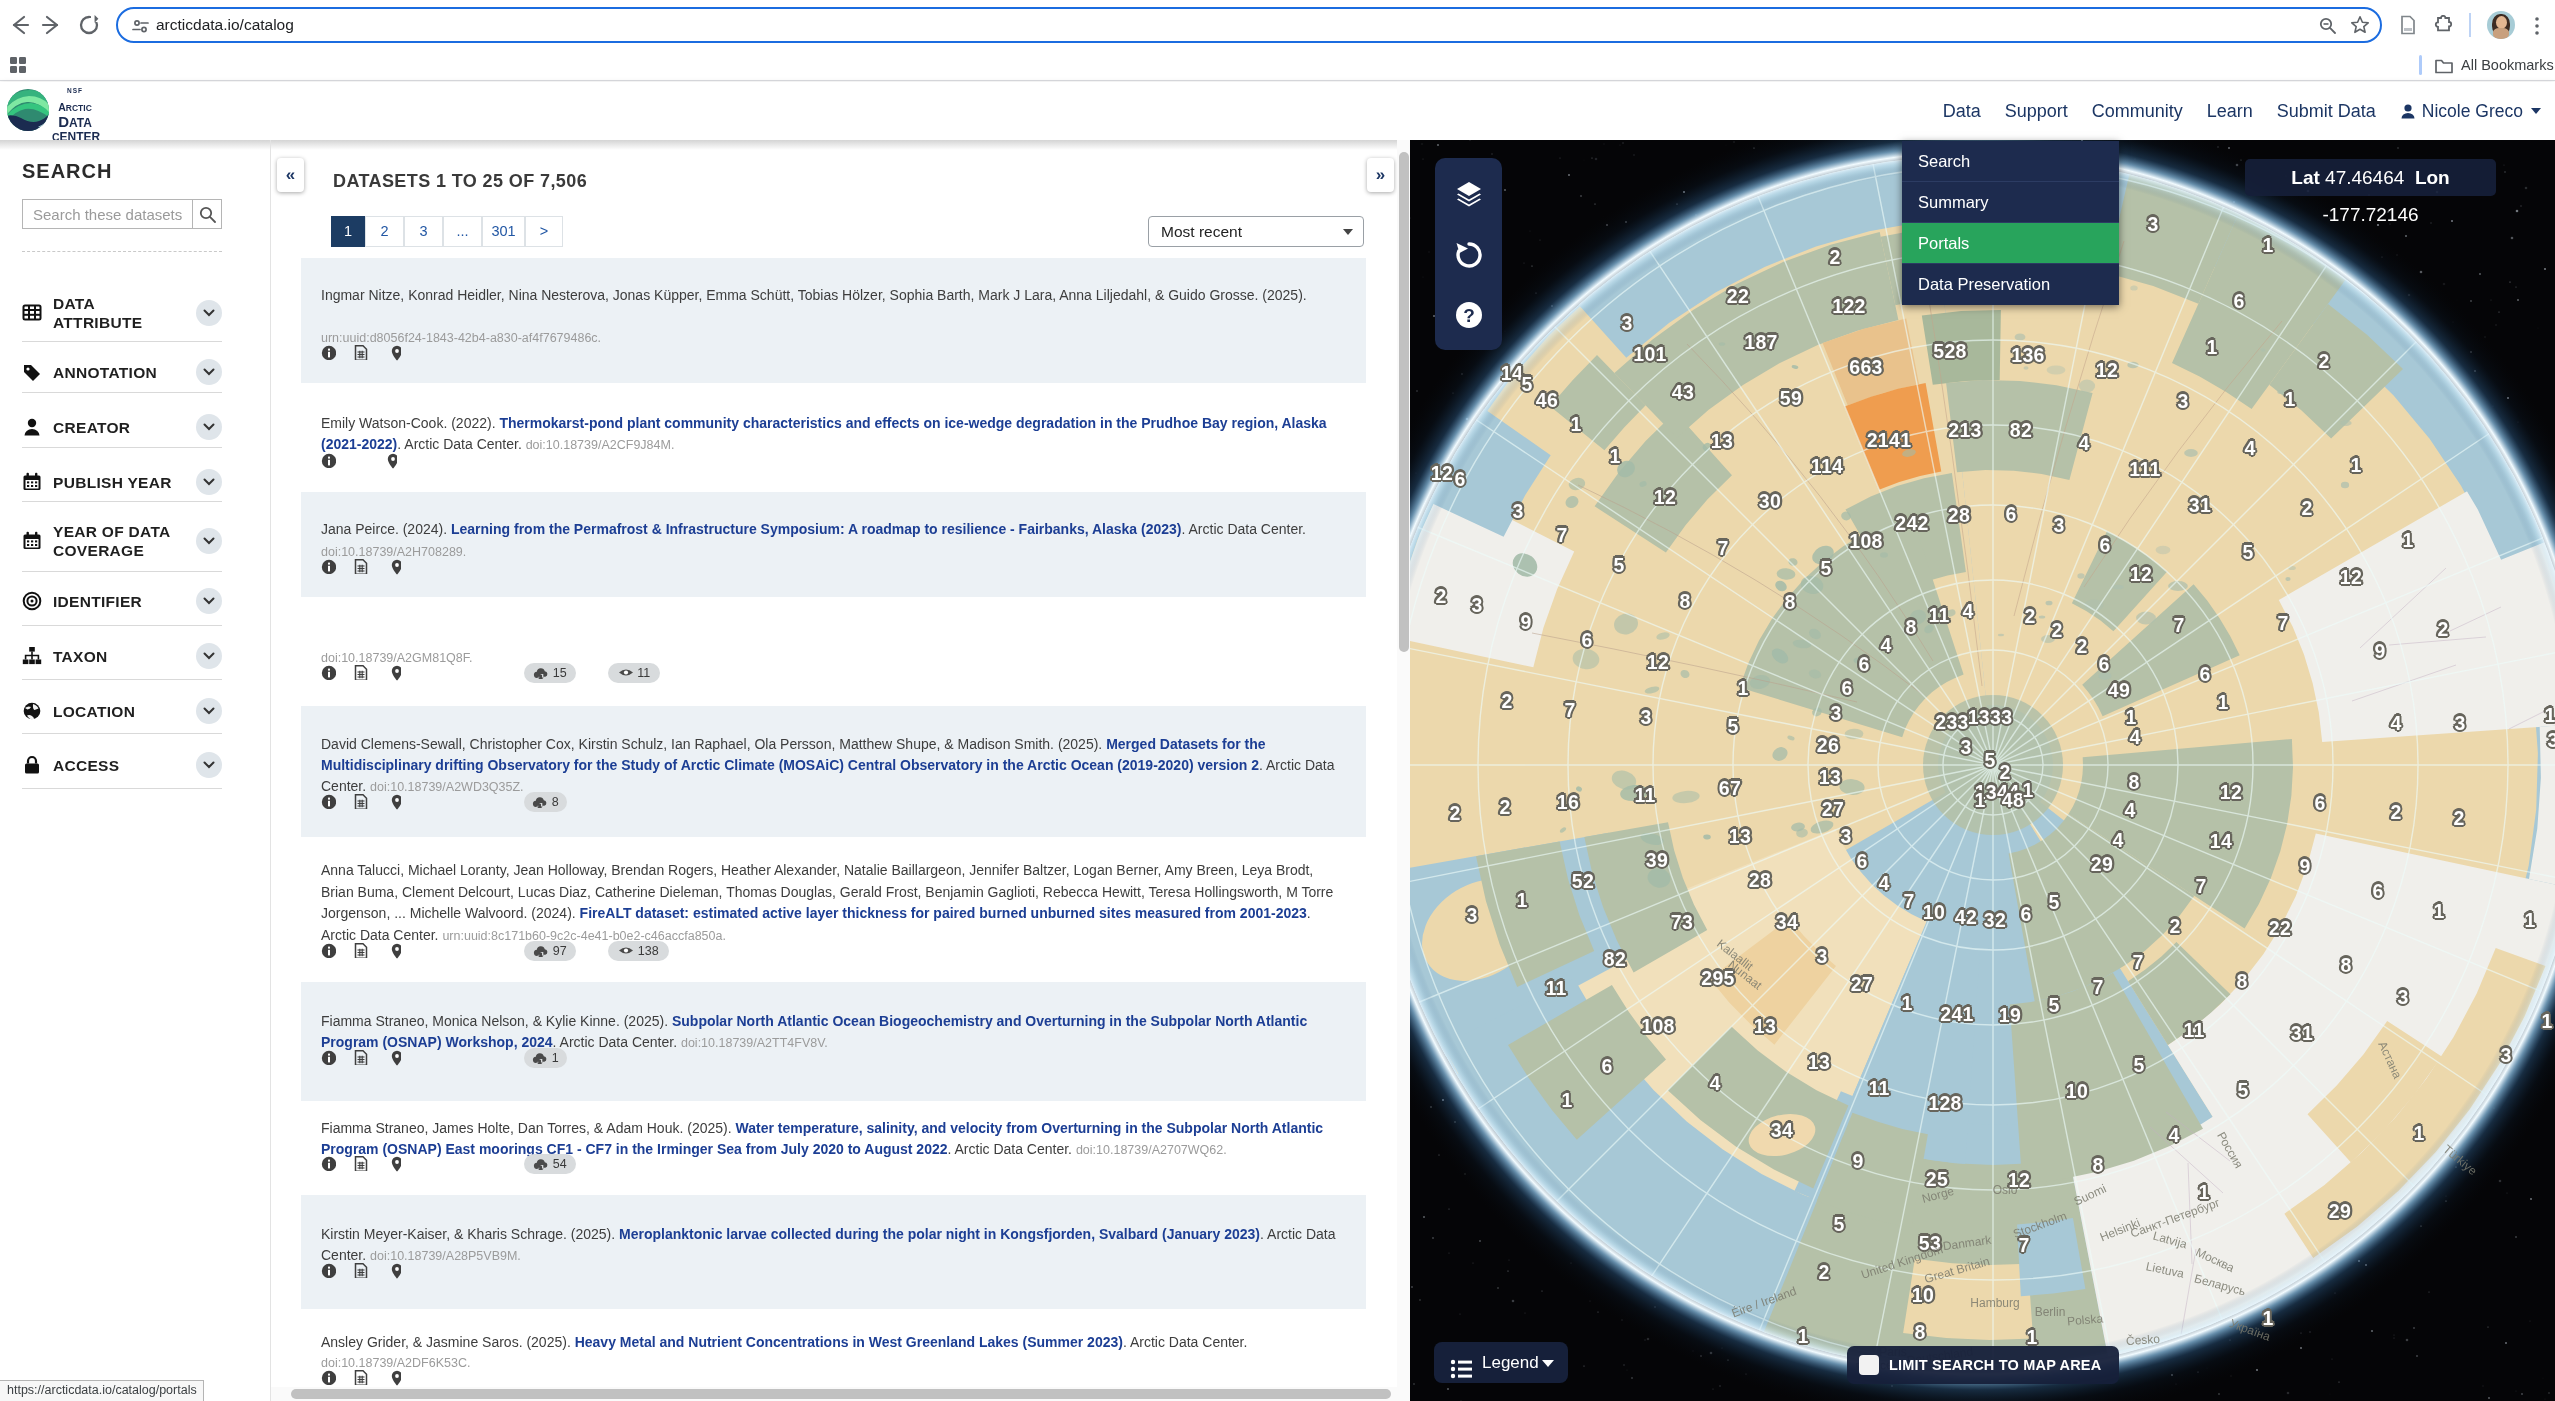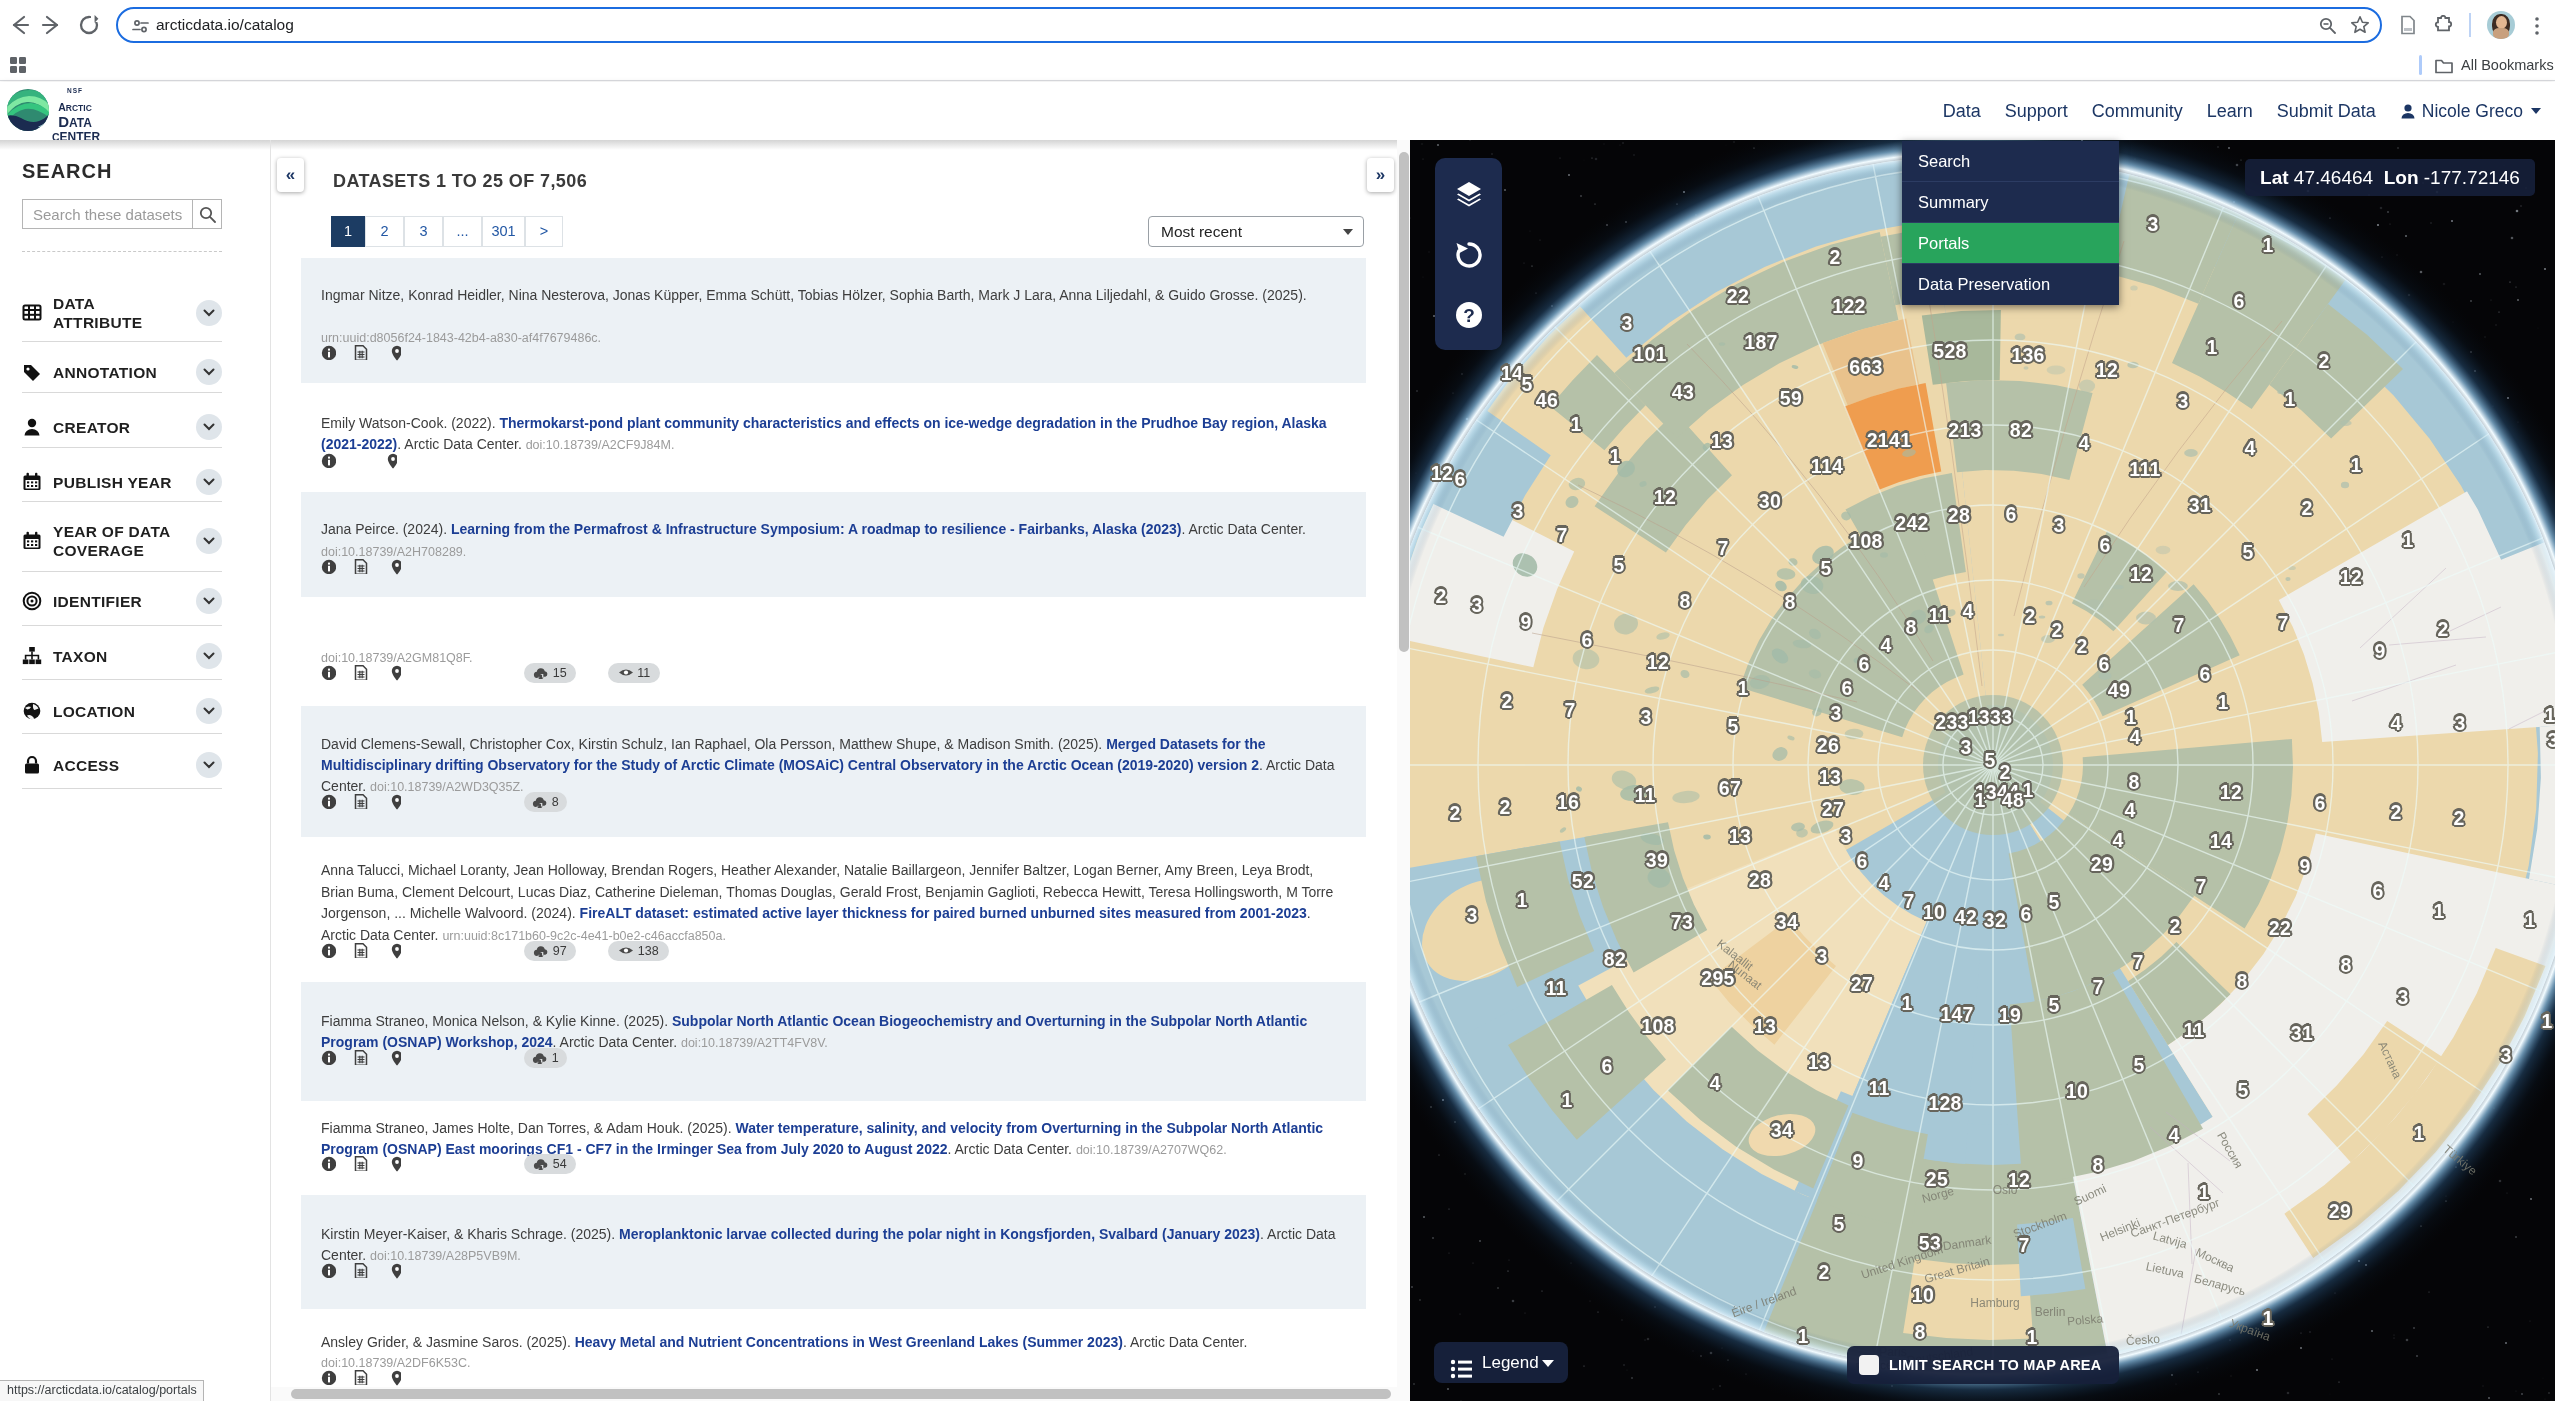--- a/index.html
+++ b/index.html
@@ -34,21 +34,21 @@
 .badge{position:absolute;height:20px;border-radius:10px;background:#d8dbdd;color:#3a3a3a;font-size:12.5px;line-height:20px;text-align:center}
 
 .mlab{position:absolute;transform:translate(-50%,-50%);font-size:19.5px;font-weight:bold;letter-spacing:0.3px;color:#fff;white-space:nowrap;
  text-shadow:-1.7px -1.7px 0 #67655c,1.7px -1.7px 0 #67655c,-1.7px 1.7px 0 #67655c,1.7px 1.7px 0 #67655c,0 -2.2px 0 #67655c,0 2.2px 0 #67655c,-2.2px 0 0 #67655c,2.2px 0 0 #67655c}
 .tlab{position:absolute;font-size:12px;color:#7b7b6e;white-space:nowrap;opacity:0.85}
 
 #map{position:absolute;left:1410px;top:140px;width:1145px;height:1261px;background:#050507}
 #menu{position:absolute;left:492px;top:1px;width:217px;background:#1d2b4e;color:#fff;font-size:16.5px;box-shadow:0 2px 8px rgba(0,0,0,0.5)}
 #menu .mi{height:41px;line-height:41px;padding-left:16px;border-bottom:1px solid #2c3c63}
 #menu .mi.green{background:#28a45c}
-#latlon{position:absolute;left:835px;top:19px;width:290px;height:37px;background:rgba(22,32,58,0.92);border-radius:5px;color:#fff;font-size:19px;line-height:37px;text-align:center}
+#latlon{position:absolute;left:835px;top:19px;width:251px;height:37px;background:rgba(22,32,58,0.92);border-radius:5px;color:#fff;font-size:19px;line-height:37px;text-align:center}
 #ctrls{position:absolute;left:25px;top:18px;width:67px;height:192px;background:#1d2b4e;border-radius:10px}
 #legend{position:absolute;left:24px;top:1202px;width:134px;height:41px;background:#16203a;border-radius:8px;color:#fff;font-size:17px;line-height:41px}
 #limitbar{position:absolute;left:437px;top:1206px;width:272px;height:38px;background:rgba(22,32,58,0.95);border-radius:7px;color:#fff;font-size:14.5px;font-weight:bold;line-height:38px;letter-spacing:0.2px;white-space:nowrap}
 #statusbar{position:absolute;left:0;top:1380px;width:204px;height:21px;background:#f7f7f7;border:1px solid #b4b4b4;border-left:none;border-bottom:none;font-size:12.5px;color:#3c4043;line-height:19px;padding-left:7px}
 .vsb{position:absolute;left:1126px;top:0;width:14px;height:1247px;background:#fafafa}
 .vsb .th{position:absolute;left:2px;top:12px;width:10px;height:500px;border-radius:5px;background:#c1c1c1}
 .hsb{position:absolute;left:0;top:1247px;width:1140px;height:14px;background:#fafafa}
 .hsb .th{position:absolute;left:20px;top:2px;width:1100px;height:10px;border-radius:5px;background:#c1c1c1}
 </style></head><body>
 <div id="chrome">
@@ -1078,21 +1078,21 @@
     <div class="mlab" style="left:112px;top:760px">1</div>
     <div class="mlab" style="left:62px;top:775px">3</div>
     <div class="mlab" style="left:272px;top:782px">73</div>
     <div class="mlab" style="left:377px;top:782px">34</div>
     <div class="mlab" style="left:205px;top:819px">82</div>
     <div class="mlab" style="left:412px;top:816px">3</div>
     <div class="mlab" style="left:308px;top:838px">295</div>
     <div class="mlab" style="left:452px;top:844px">27</div>
     <div class="mlab" style="left:146px;top:848px">11</div>
     <div class="mlab" style="left:497px;top:863px">1</div>
-    <div class="mlab" style="left:547px;top:874px">147</div>
+    <div class="mlab" style="left:547px;top:874px">241</div>
     <div class="mlab" style="left:248px;top:886px">108</div>
     <div class="mlab" style="left:355px;top:886px">13</div>
     <div class="mlab" style="left:409px;top:922px">13</div>
     <div class="mlab" style="left:197px;top:926px">6</div>
     <div class="mlab" style="left:305px;top:943px">4</div>
     <div class="mlab" style="left:469px;top:948px">11</div>
     <div class="mlab" style="left:157px;top:960px">1</div>
     <div class="mlab" style="left:535px;top:963px">128</div>
     <div class="mlab" style="left:372px;top:990px">34</div>
     <div class="mlab" style="left:448px;top:1021px">9</div>

